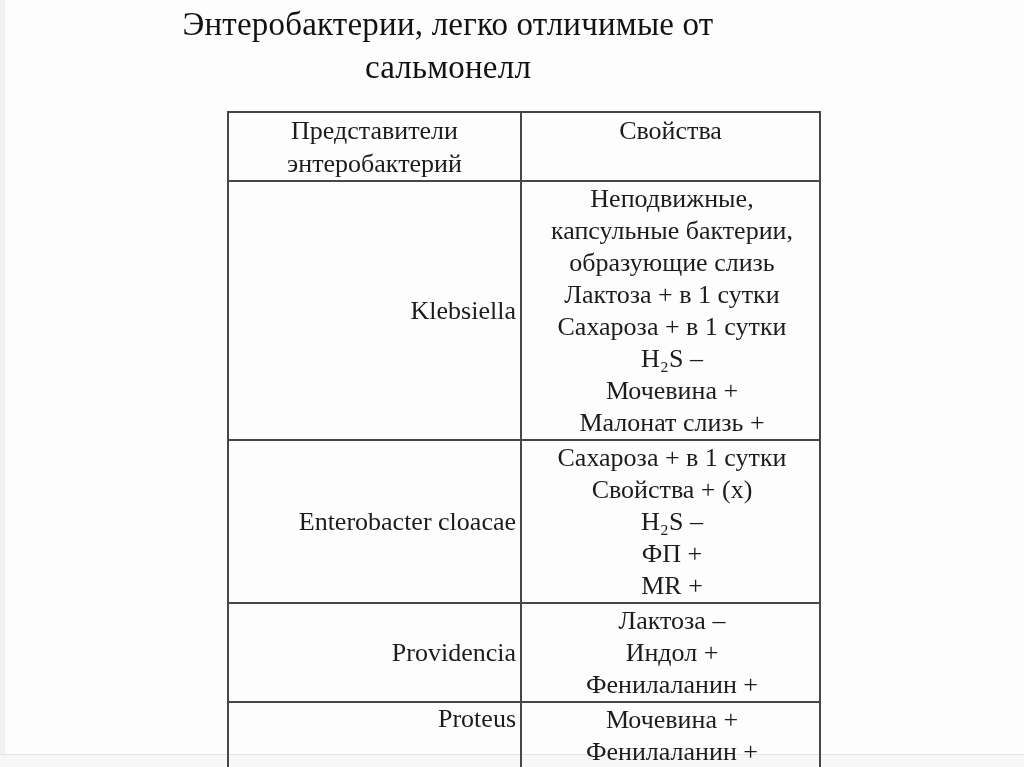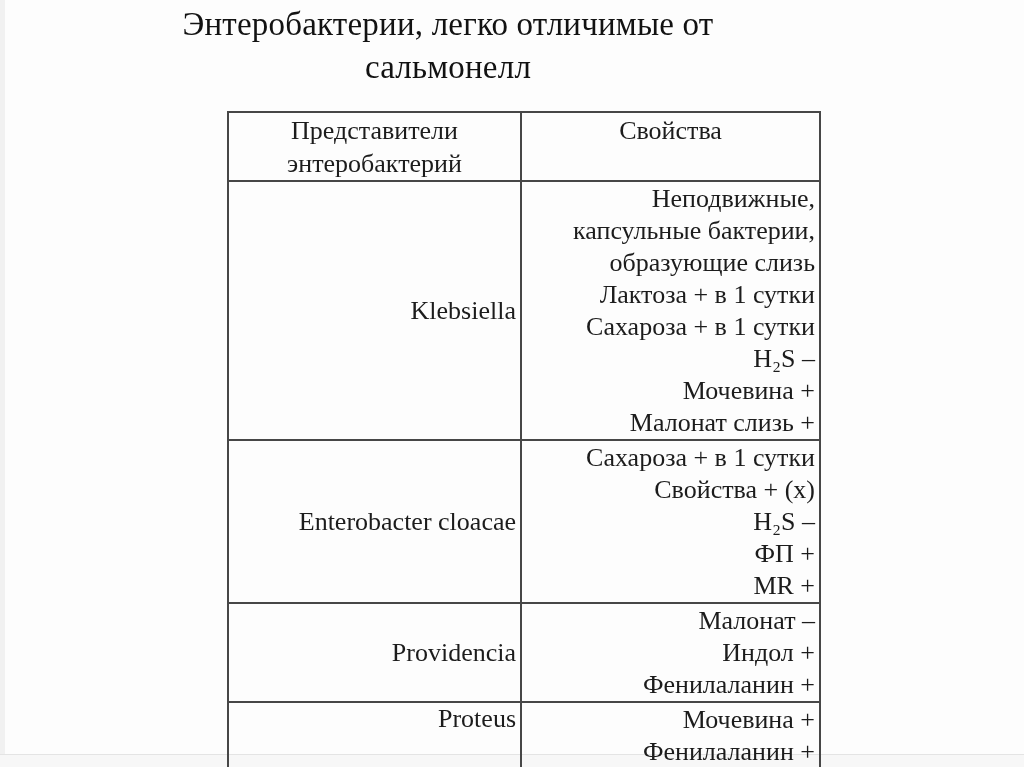--- a/index.html
+++ b/index.html
@@ -63,21 +63,21 @@
   .col-name  { width: 293px; }
   .col-props { width: 299px; }
   .name-cell {
     vertical-align: middle;
     text-align: right;
     padding: 0 4px 0 6px;
     line-height: 30px;
   }
   .props-cell {
     vertical-align: top;
-    text-align: right;
+    text-align: center;
     padding: 1px 4px 0 7px;
   }
   .props-cell .line {
     line-height: 32px;
     white-space: nowrap;
   }
   tr.row-header    { height: 67px; }
   tr.row-klebsiella   { height: 255px; }
   tr.row-enterobacter { height: 159px; }
   tr.row-providencia  { height: 96px; }
@@ -125,21 +125,21 @@
           <div class="line">Сахароза + в 1 сутки</div>
           <div class="line">Свойства + (х)</div>
           <div class="line">H₂S –</div>
           <div class="line">ФП +</div>
           <div class="line">MR +</div>
         </td>
   </tr>
   <tr class="row-providencia">
     <td class="name-cell">Providencia</td>
     <td class="props-cell">
-          <div class="line">Малонат –</div>
+          <div class="line">Лактоза –</div>
           <div class="line">Индол +</div>
           <div class="line">Фенилаланин +</div>
         </td>
   </tr>
   <tr class="row-proteus">
     <td class="name-cell">Proteus</td>
     <td class="props-cell">
           <div class="line">Мочевина +</div>
           <div class="line">Фенилаланин +</div>
         </td>

